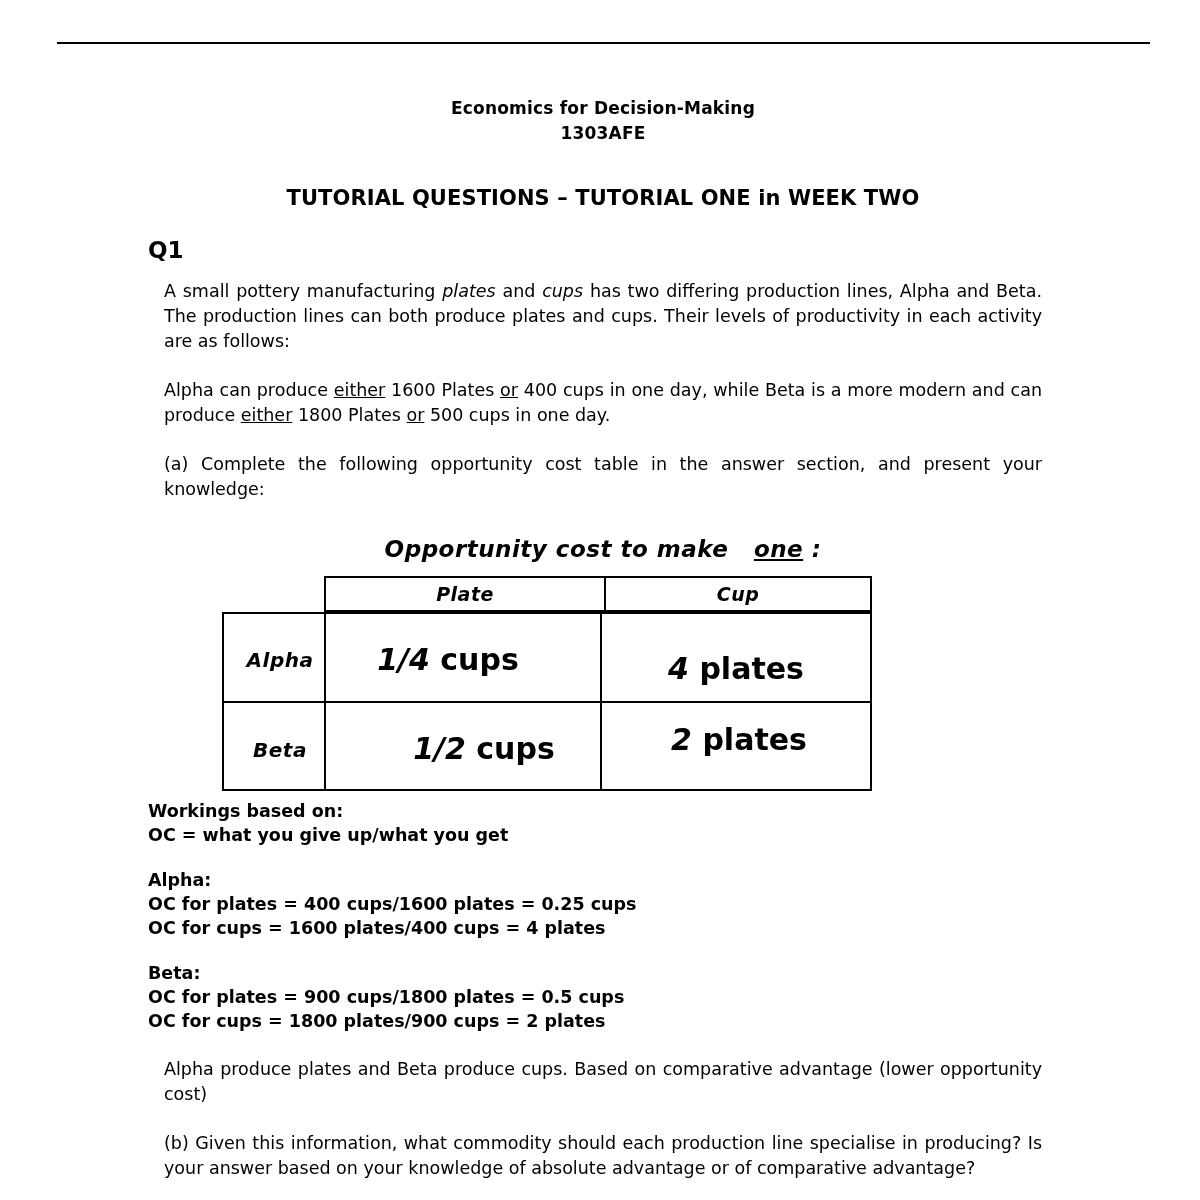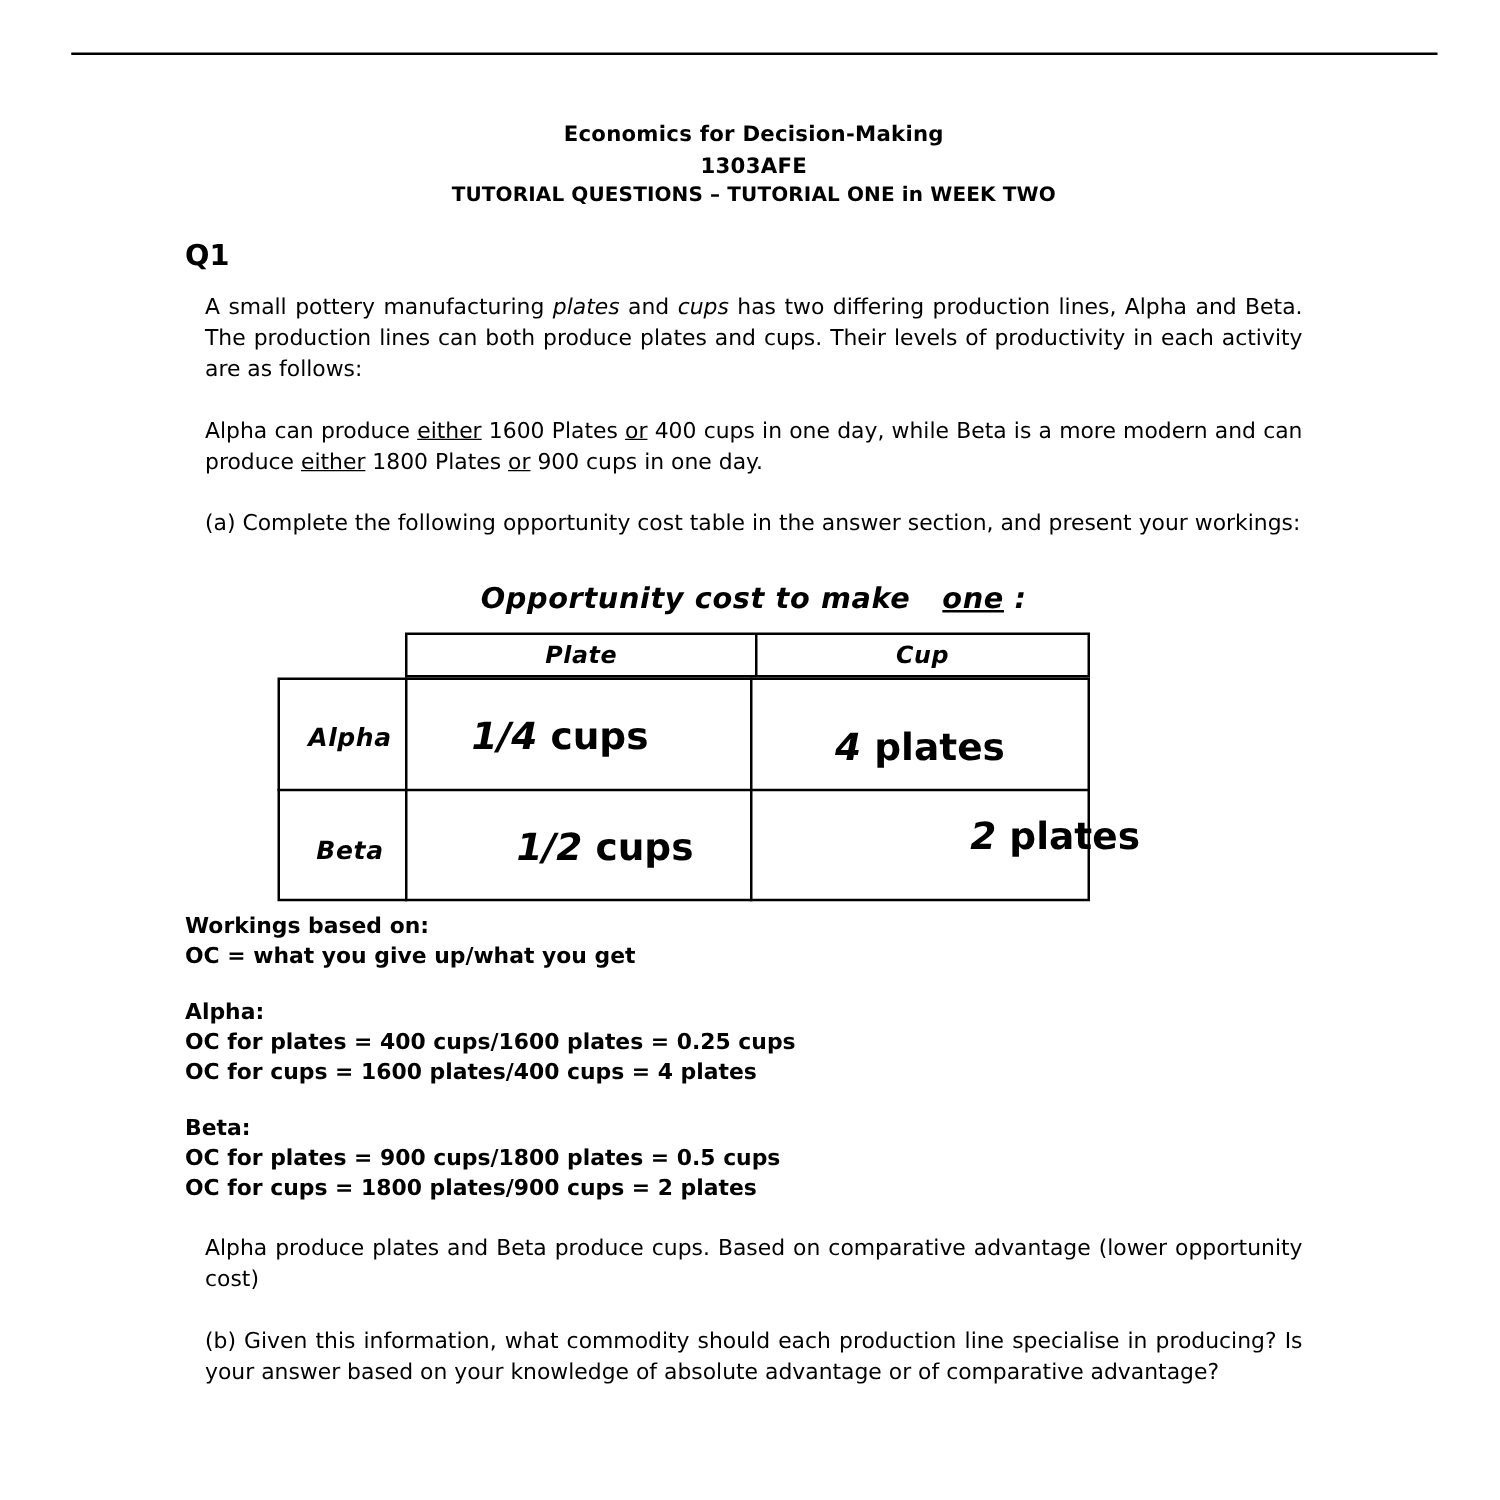--- a/index.html
+++ b/index.html
@@ -40,22 +40,23 @@
     text-align: center;
   }
   .title-line {
     font-weight: bold;
     font-size: 17px;
     letter-spacing: 0.2px;
     line-height: 25px;
   }
   .tutorial-heading {
     font-weight: bold;
-    font-size: 16px;
-    text-align: center;
+    font-size: 21px;
+    text-align: center;
+    margin-top: 40px;
     letter-spacing: 0.1px;
   }
   .q-label {
     font-weight: bold;
     font-size: 23px;
     margin-top: 27px;
   }
   p.body {
     font-size: 17.5px;
     line-height: 25px;
@@ -160,21 +161,21 @@
   .cellval {
     position: absolute;
     text-align: center;
     font-weight: bold;
     font-size: 30px;
   }
   .cellval .frac { font-style: italic; }
   .cell-a-plate { left: 176px; width: 248px; top: 66px; }
   .cell-a-cup   { left: 452px; width: 272px; top: 75px; }
   .cell-b-plate { left: 176px; width: 320px; top: 155px; }
-  .cell-b-cup   { left: 460px; width: 304px; top: 146px; text-align: right; }
+  .cell-b-cup   { left: 439px; width: 304px; top: 146px; }
 
   .workings {
     margin-top: 8px;
     font-weight: bold;
   }
   .workings p {
     font-size: 17.5px;
     line-height: 24px;
     margin: 0;
   }
@@ -193,23 +194,23 @@
       <div class="title-line">Economics for Decision-Making</div>
       <div class="title-line">1303AFE</div>
     </div>
 
     <div class="tutorial-heading">TUTORIAL QUESTIONS – TUTORIAL ONE in WEEK TWO</div>
 
     <div class="q-label">Q1</div>
 
     <p class="body"><span>A small pottery manufacturing </span><span class="it">plates</span><span> and </span><span class="it">cups</span><span> has two differing production lines, Alpha and Beta.  The production lines can both produce plates and cups. Their levels of productivity in each activity are as follows:</span></p>
 
-    <p class="body gap"><span>Alpha can produce </span><span class="ul">either</span><span> 1600 Plates </span><span class="ul">or</span><span> 400 cups in one day, while Beta is a more modern and can produce </span><span class="ul">either</span><span> 1800 Plates </span><span class="ul">or</span><span> 900 cups in one day.</span></p>
-
-    <p class="body gap">(a)  Complete the following opportunity cost table in the answer section, and present your workings:</p>
+    <p class="body gap"><span>Alpha can produce </span><span class="ul">either</span><span> 1600 Plates </span><span class="ul">or</span><span> 400 cups in one day, while Beta is a more modern and can produce </span><span class="ul">either</span><span> 1800 Plates </span><span class="ul">or</span><span> 500 cups in one day.</span></p>
+
+    <p class="body gap">(a)  Complete the following opportunity cost table in the answer section, and present your knowledge:</p>
 
     <div class="table-title"><span>Opportunity cost to make</span>&nbsp;&nbsp; <span class="one">one</span> <span>:</span></div>
 
     <div class="oc-table-wrap">
 
       <div class="hdr-row">
         <div class="hdr-cell first">Plate</div>
         <div class="hdr-cell">Cup</div>
       </div>
 

